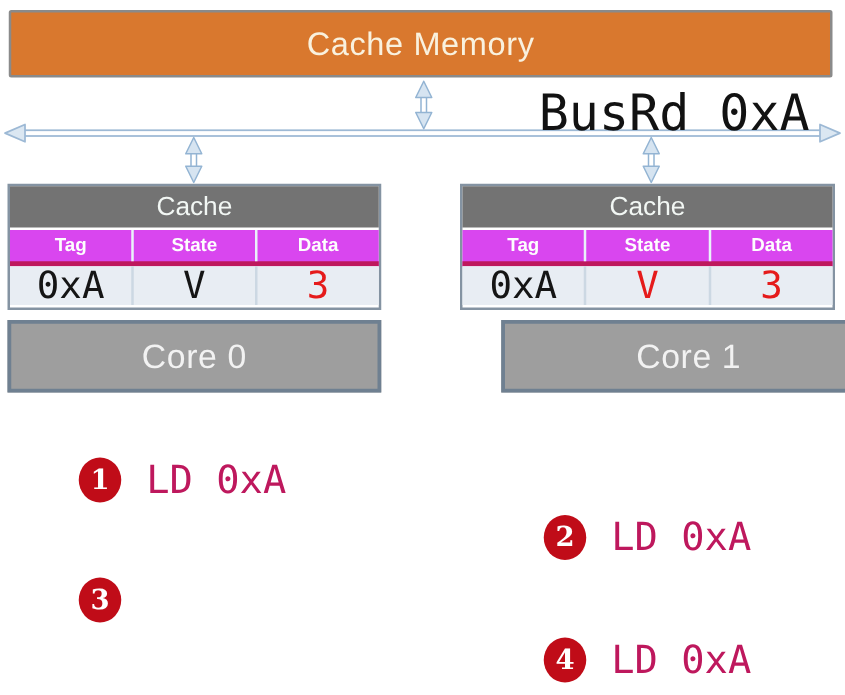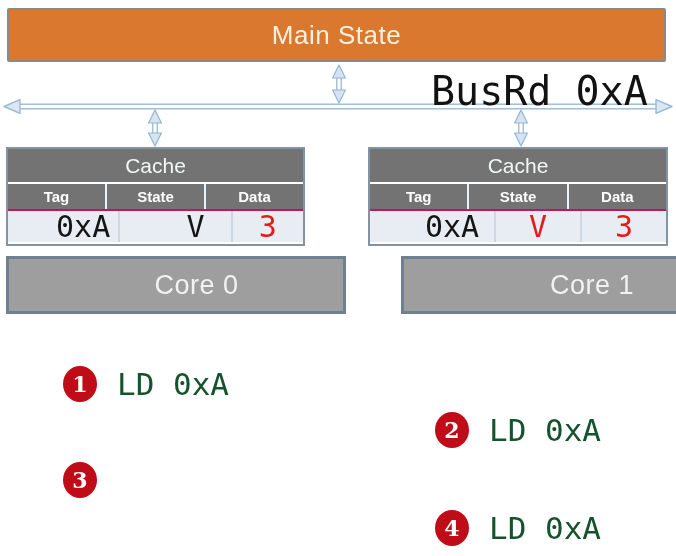--- a/index.html
+++ b/index.html
@@ -28,54 +28,54 @@
     position:absolute;top:147px;width:295px;
     border:2px solid #8493a2;background:#ffffff;
   }
   .cache.left{left:6px;}
   .cache.right{left:368px;width:296px;}
   .cache-title{
     height:33px;background:#737373;border-bottom:2px solid #ffffff;
     display:flex;align-items:center;justify-content:center;
     color:#f2f7f4;font-size:21px;
   }
-  .col-head{display:flex;height:25px;background:#737373;border-bottom:2px solid #be185d;}
+  .col-head{display:flex;height:25px;background:#d946ef;border-bottom:4px solid #be185d;}
   .col-head .cell{
     flex:1;display:flex;align-items:center;justify-content:center;
     color:#fdfdfd;font-size:15px;font-weight:bold;
   }
   .col-head .cell:not(:last-child){border-right:2px solid #e9f2f9;}
   .data-row{display:flex;height:31px;background:#e8edf3;margin-bottom:2px;}
   .data-row .cell{
     flex:1;display:flex;align-items:center;justify-content:center;
     font-family:"DejaVu Sans Mono",monospace;font-size:30px;line-height:31px;
   }
   .data-row .cell:not(:last-child){border-right:2px solid #ccd8e3;}
-  .cell[data-color="black"]{color:#151515;padding-left:40px;}
+  .cell[data-color="black"]{color:#151515;}
   .cell[data-color="red"]{color:#e51b1b;}
 
   
   .core{
     position:absolute;top:256px;height:52px;
     background:#9e9e9e;border:3px solid #6f8091;
     display:flex;align-items:center;justify-content:center;
-    color:#f2f2f2;font-size:27px;letter-spacing:.5px;padding-left:41px;
+    color:#f2f2f2;font-size:27px;letter-spacing:.5px;
   }
   .core.left{left:6px;width:293px;}
   .core.right{left:368px;width:294px;margin-left:33px;}
 
   
   .op{position:absolute;display:flex;align-items:center;gap:20px;}
   .op .badge{
     width:34px;height:36px;border-radius:50%;background:#c00c18;
     display:flex;align-items:center;justify-content:center;
     color:#ffffff;font-family:"DejaVu Serif",serif;font-weight:bold;font-size:22px;
   }
   .op .op-text{
-    font-family:"DejaVu Sans Mono",monospace;font-size:31px;color:#14532d;white-space:pre;
+    font-family:"DejaVu Sans Mono",monospace;font-size:31px;color:#be185d;white-space:pre;
   }
   .op1{left:63px;top:366px;}
   .op2{left:435px;top:412px;}
   .op3{left:63px;top:462px;}
   .op4{left:435px;top:510px;}
 </style>
 </head>
 <body>
 
 <div class="stage">
@@ -101,21 +101,21 @@
     </g>
 
     <g>
       <rect x="518.8" y="121" width="4.4" height="15" fill="#ffffff" stroke="#93b4d3" stroke-width="1.2"></rect>
       <polygon points="521,110 514.6,123 527.4,123" fill="#d6e4f1" stroke="#93b4d3" stroke-width="1.2" stroke-linejoin="round"></polygon>
       <polygon points="521,146 514.6,133 527.4,133" fill="#d6e4f1" stroke="#93b4d3" stroke-width="1.2" stroke-linejoin="round"></polygon>
     </g>
   </svg>
 
   <div class="memory">
-    <span>Main State</span>
+    <span>Cache Memory</span>
   </div>
 
   <div class="busrd">BusRd 0xA</div>
 
   <div class="cache left">
     <div class="cache-title">Cache</div>
     <div class="col-head">
       <div class="cell">Tag</div>
       <div class="cell">State</div>
       <div class="cell">Data</div>

